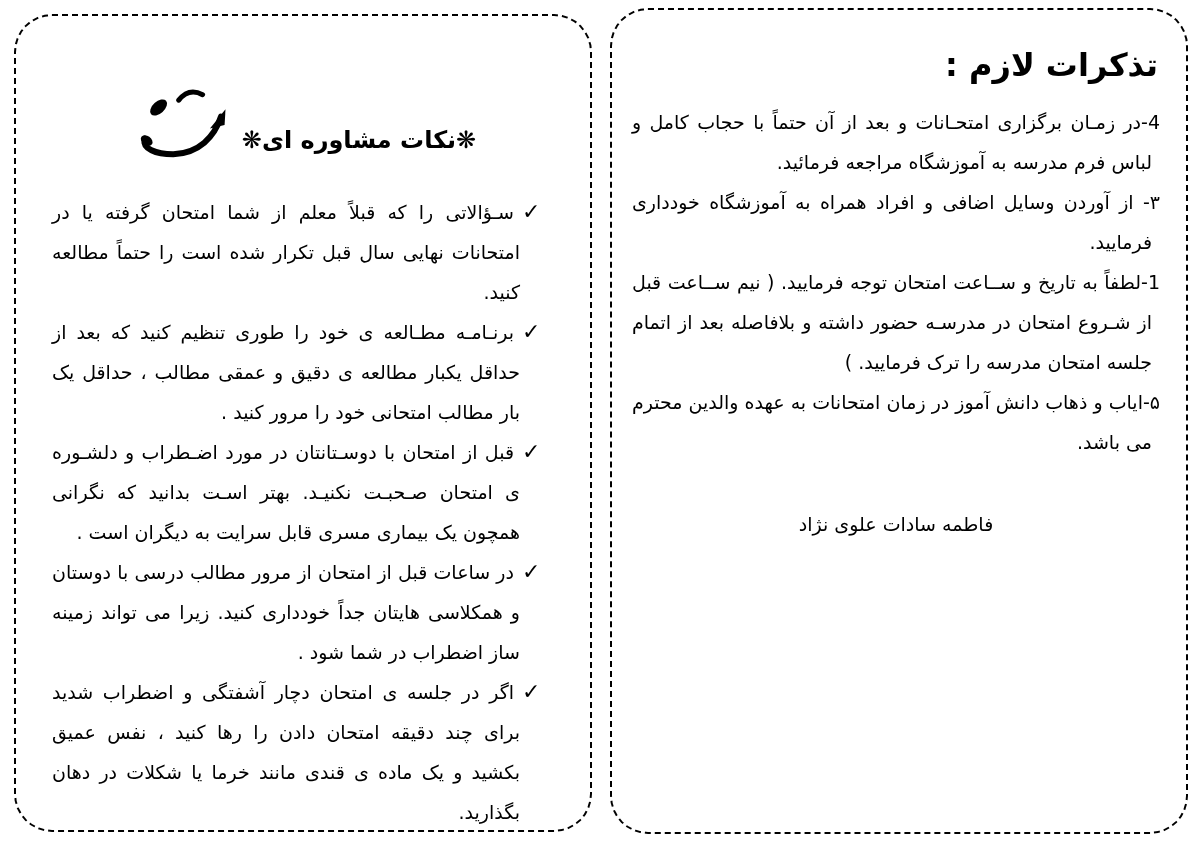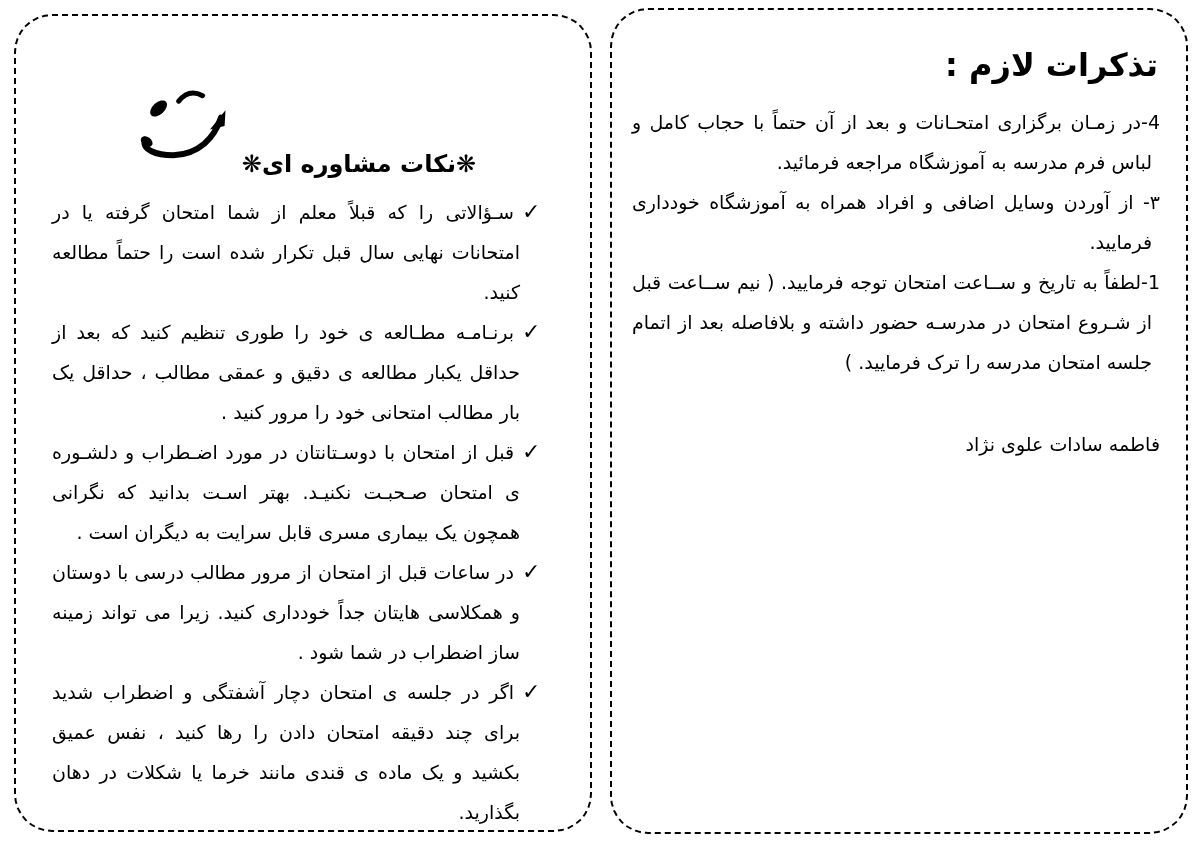--- a/index.html
+++ b/index.html
@@ -31,31 +31,31 @@
     font-size:19px;
     line-height:40px;
     text-align:justify;
     margin:0;
     padding-right:8px;
     text-indent:-8px;
   }
   .para.intro{margin-bottom:16px;}
   .signature{
     margin-top:44px;
-    text-align:right;
+    text-align:center;
     font-size:19px;
     line-height:37px;
   }
 
   
   .tips-header{
     display:flex;
     flex-direction:row; 
     justify-content:center;
-    align-items:flex-end;
+    align-items:center;
     margin-bottom:14px;
     min-height:92px;
   }
   .tips-title{
     font-weight:bold;
     font-size:24px;
     margin-top:16px;
     white-space:nowrap;
   }
   .smiley{
@@ -128,19 +128,20 @@
     </p>
   </div>
 
   <div class="panel panel-notice">
     <h1 class="notice-title">تذکرات لازم :</h1>
 
 
     <p class="para">4-در زمـان برگزاری امتحـانات و بعد از آن حتماً با حجاب کامل و لباس فرم مدرسه به آموزشگاه مراجعه فرمائید.</p>
     <p class="para">۳- از آوردن وسایل اضافی و افراد همراه به آموزشگاه خودداری فرمایید.</p>
     <p class="para">1-لطفاً به تاریخ و ســاعت امتحان توجه فرمایید. ( نیم ســاعت قبل از شـروع امتحان در مدرسـه حضور داشته و بلافاصله بعد از اتمام جلسه امتحان مدرسه را ترک فرمایید. )</p>
+    <p class="para">۵-ایاب و ذهاب دانش آموز در زمان امتحانات به عهده والدین محترم می باشد.</p>
 
     <div class="signature">
       <div>فاطمه سادات علوی نژاد</div>
     </div>
   </div>
 
 </div>
 
 </body></html>

